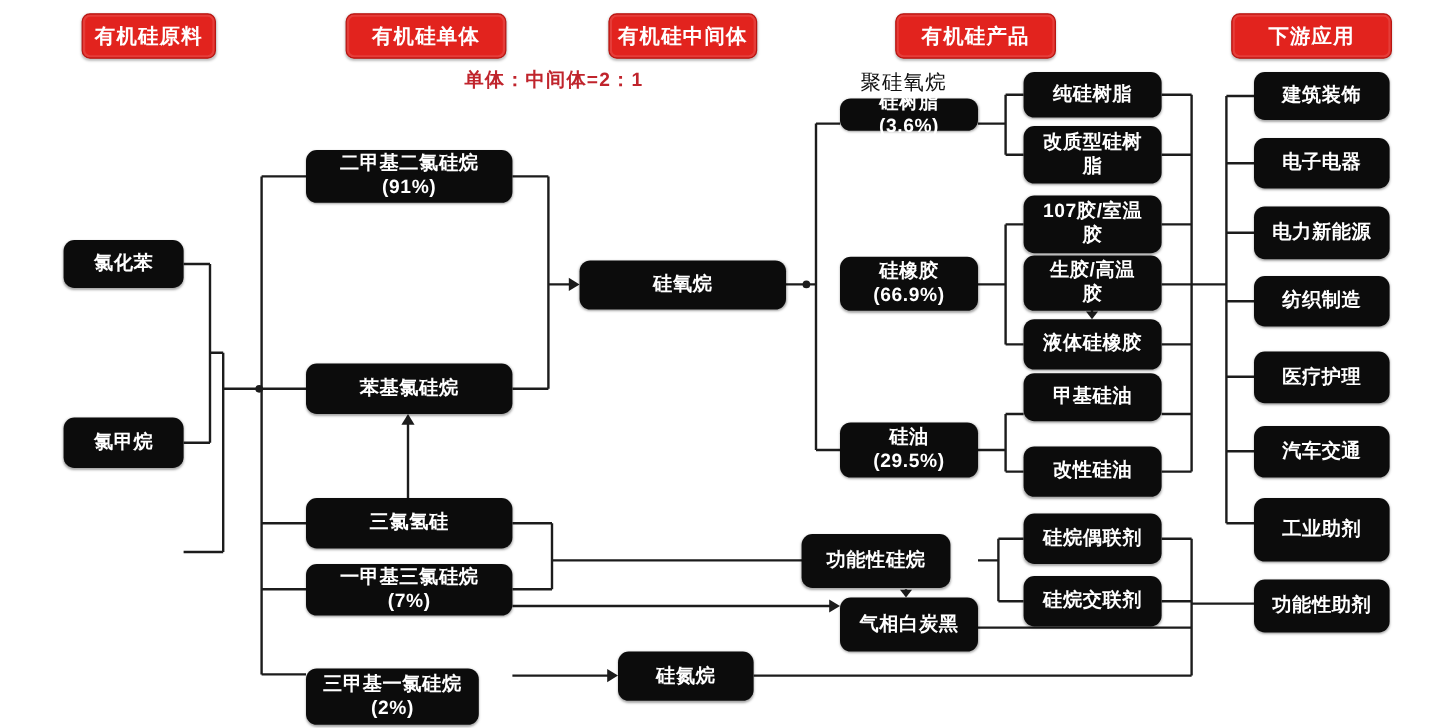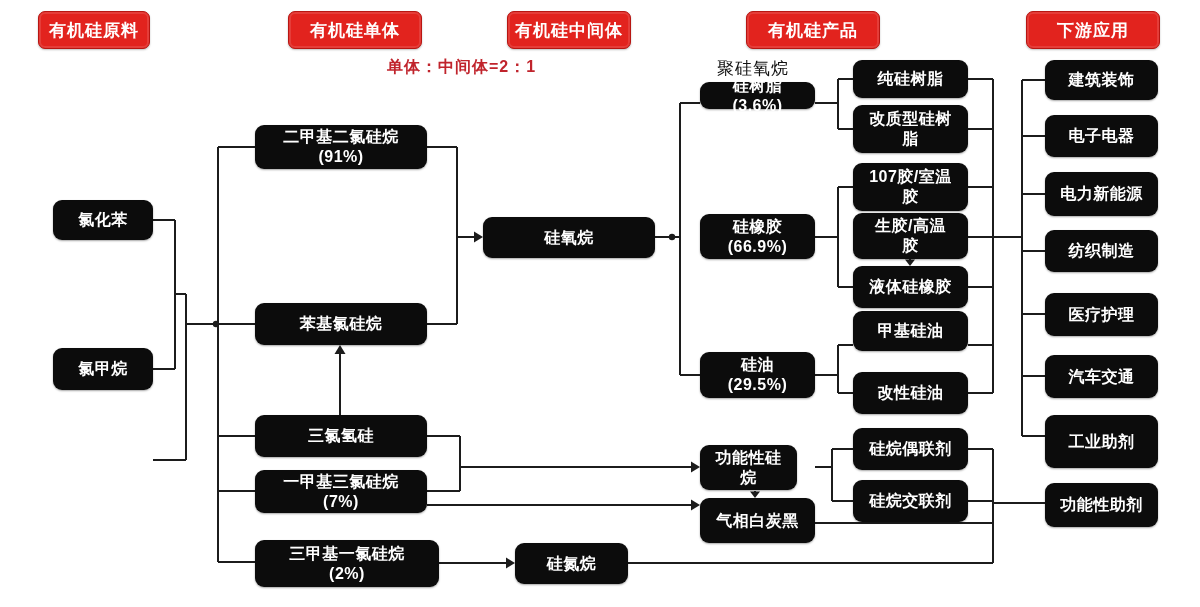--- a/index.html
+++ b/index.html
@@ -79,44 +79,44 @@
       <polygon points="515,563 506,557.5 506,568.5"></polygon>
       <polygon points="340,345 334.5,354 345.5,354"></polygon>
       <polygon points="910,266 905,259.5 915,259.5"></polygon>
       <polygon points="755,498 750,491.5 760,491.5"></polygon>
 
       <circle cx="216" cy="324" r="3.2"></circle>
       <circle cx="672" cy="237" r="3.2"></circle>
     </g>
   </svg>
 
-  <div class="hdr" style="left:38px;top:11px;width:110px;height:36px">有机硅原料</div>
+  <div class="hdr" style="left:68px;top:11px;width:110px;height:36px">有机硅原料</div>
   <div class="hdr" style="left:288px;top:11px;width:132px;height:36px">有机硅单体</div>
   <div class="hdr" style="left:507px;top:11px;width:122px;height:36px">有机硅中间体</div>
   <div class="hdr" style="left:746px;top:11px;width:132px;height:36px">有机硅产品</div>
   <div class="hdr" style="left:1026px;top:11px;width:132px;height:36px">下游应用</div>
 
   <div class="lbl-red" style="left:387px;top:57px">单体：中间体=2：1</div>
   <div class="lbl-black" style="left:717px;top:57px">聚硅氧烷</div>
 
   <div class="node" style="left:53px;top:200px;width:100px;height:40px">氯化苯</div>
   <div class="node" style="left:53px;top:348px;width:100px;height:42px">氯甲烷</div>
 
   <div class="node" style="left:255px;top:125px;width:172px;height:44px">二甲基二氯硅烷
 (91%)</div>
   <div class="node" style="left:255px;top:303px;width:172px;height:42px">苯基氯硅烷</div>
   <div class="node" style="left:255px;top:415px;width:172px;height:42px">三氯氢硅</div>
   <div class="node" style="left:255px;top:470px;width:172px;height:43px">一甲基三氯硅烷
 (7%)</div>
-  <div class="node" style="left:255px;top:540px;width:184px;height:47px">三甲基一氯硅烷
+  <div class="node" style="left:255px;top:557px;width:144px;height:47px">三甲基一氯硅烷
 (2%)</div>
 
   <div class="node" style="left:483px;top:217px;width:172px;height:41px">硅氧烷</div>
   <div class="node" style="left:515px;top:543px;width:113px;height:41px">硅氮烷</div>
-  <div class="node" style="left:700px;top:445px;width:97px;height:45px">功能性硅烷</div>
+  <div class="node" style="left:668px;top:445px;width:124px;height:45px">功能性硅烷</div>
   <div class="node" style="left:700px;top:498px;width:115px;height:45px">气相白炭黑</div>
 
   <div class="node" style="left:700px;top:82px;width:115px;height:27px">硅树脂
 (3.6%)</div>
   <div class="node" style="left:700px;top:214px;width:115px;height:45px">硅橡胶
 (66.9%)</div>
   <div class="node" style="left:700px;top:352px;width:115px;height:46px">硅油
 (29.5%)</div>
 
   <div class="node" style="left:853px;top:60px;width:115px;height:38px">纯硅树脂</div>

